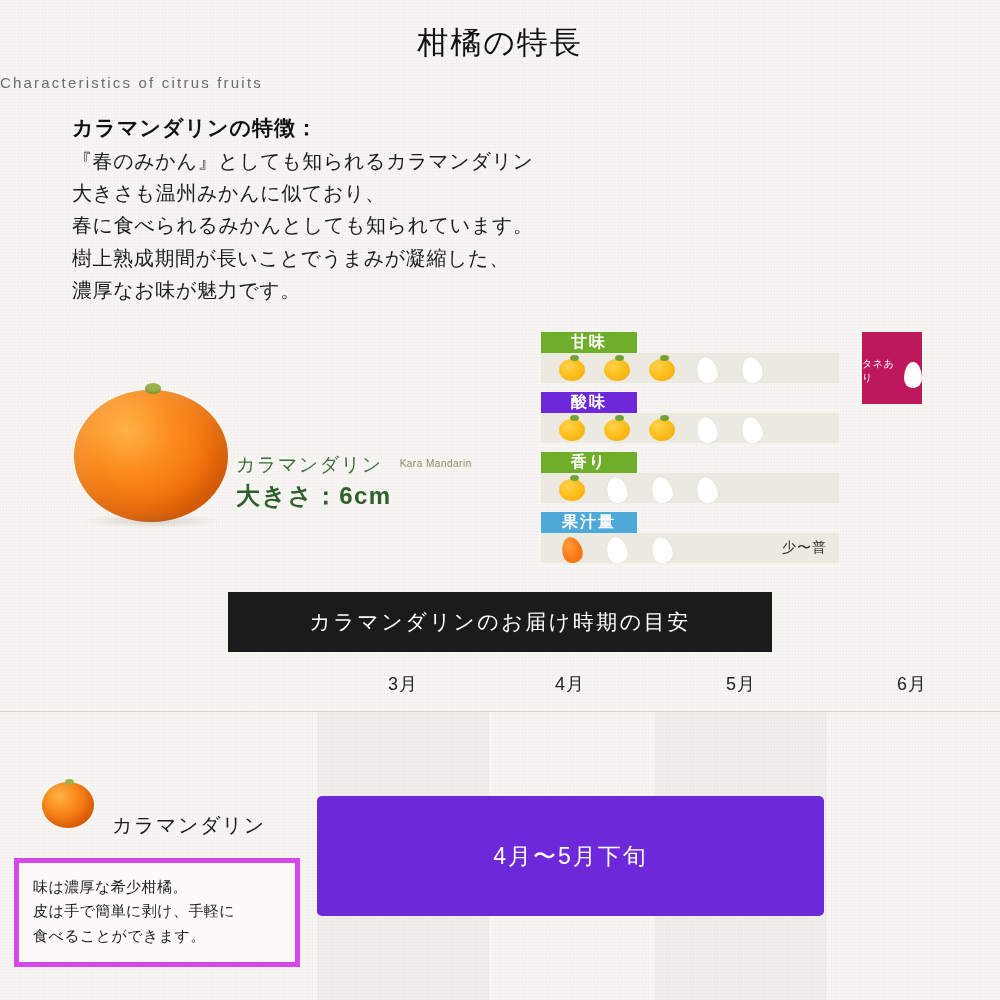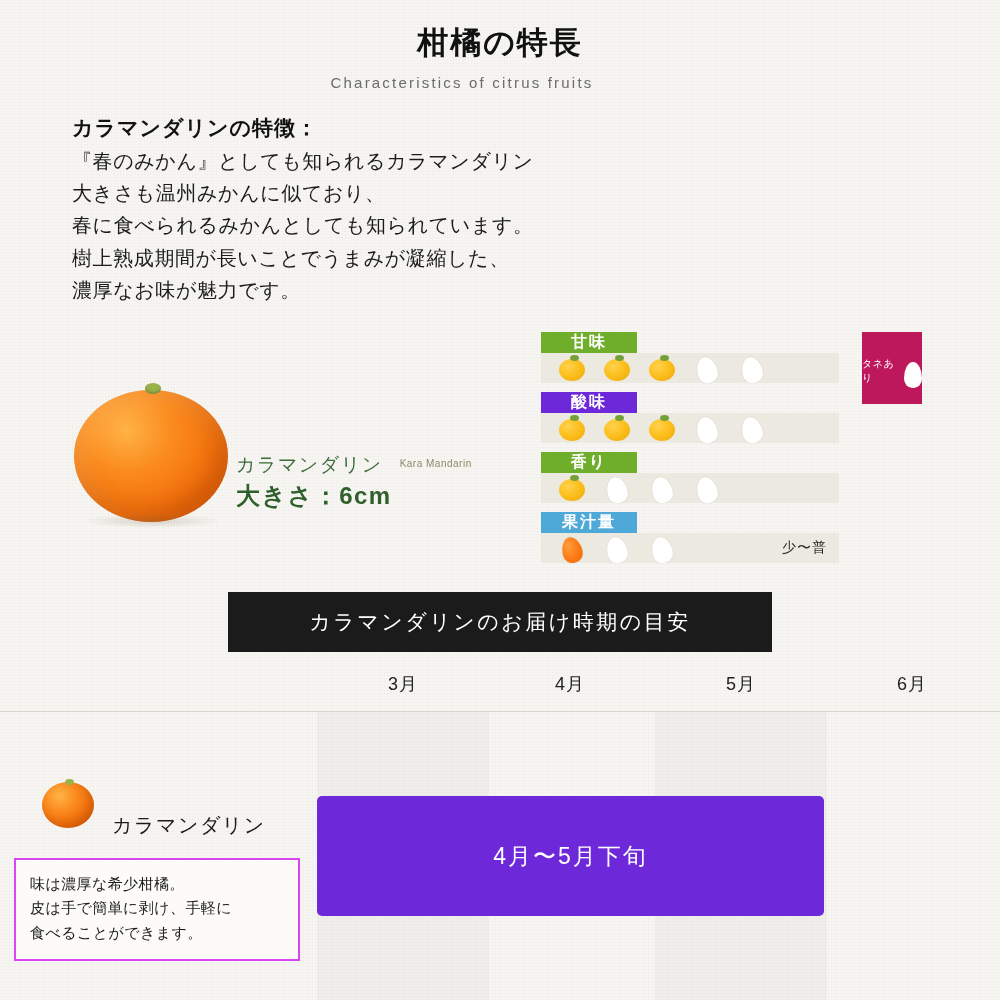--- a/index.html
+++ b/index.html
@@ -23,28 +23,27 @@
       repeating-linear-gradient(0deg, rgba(0,0,0,0.016) 0px, rgba(0,0,0,0.016) 1px, rgba(255,255,255,0) 1px, rgba(255,255,255,0) 3px),
       repeating-linear-gradient(90deg, rgba(0,0,0,0.016) 0px, rgba(0,0,0,0.016) 1px, rgba(255,255,255,0) 1px, rgba(255,255,255,0) 3px);
   }
 
   
   .title {
     position: absolute;
     top: 22px; left: 0; width: 1000px;
     text-align: center;
     font-size: 31px;
-    font-weight: bold;
+    font-weight: normal;
     letter-spacing: 2px;
     color: #111;
   }
   .subtitle {
     position: absolute;
     top: 74px; left: 0; width: 924px;
-    text-align: center;
     font-size: 15px;
     letter-spacing: 2.2px;
     color: #6b6b6b;
   }
 
   
   .desc {
     position: absolute;
     left: 72px;
     top: 112px;
@@ -308,21 +307,21 @@
     top: 812px;
     font-size: 20px;
     letter-spacing: 1.5px;
     color: #1c1c1c;
   }
   .row-note {
     position: absolute;
     left: 14px;
     top: 858px;
     width: 286px;
-    border: 2px solid #d946ef;
+    border: 5px solid #d946ef;
     background: #fcfbf7;
     padding: 12px 14px 14px 14px;
   }
   .row-note p {
     font-size: 15px;
     line-height: 1.62;
     letter-spacing: 0.4px;
     color: #1c1c1c;
   }
 

